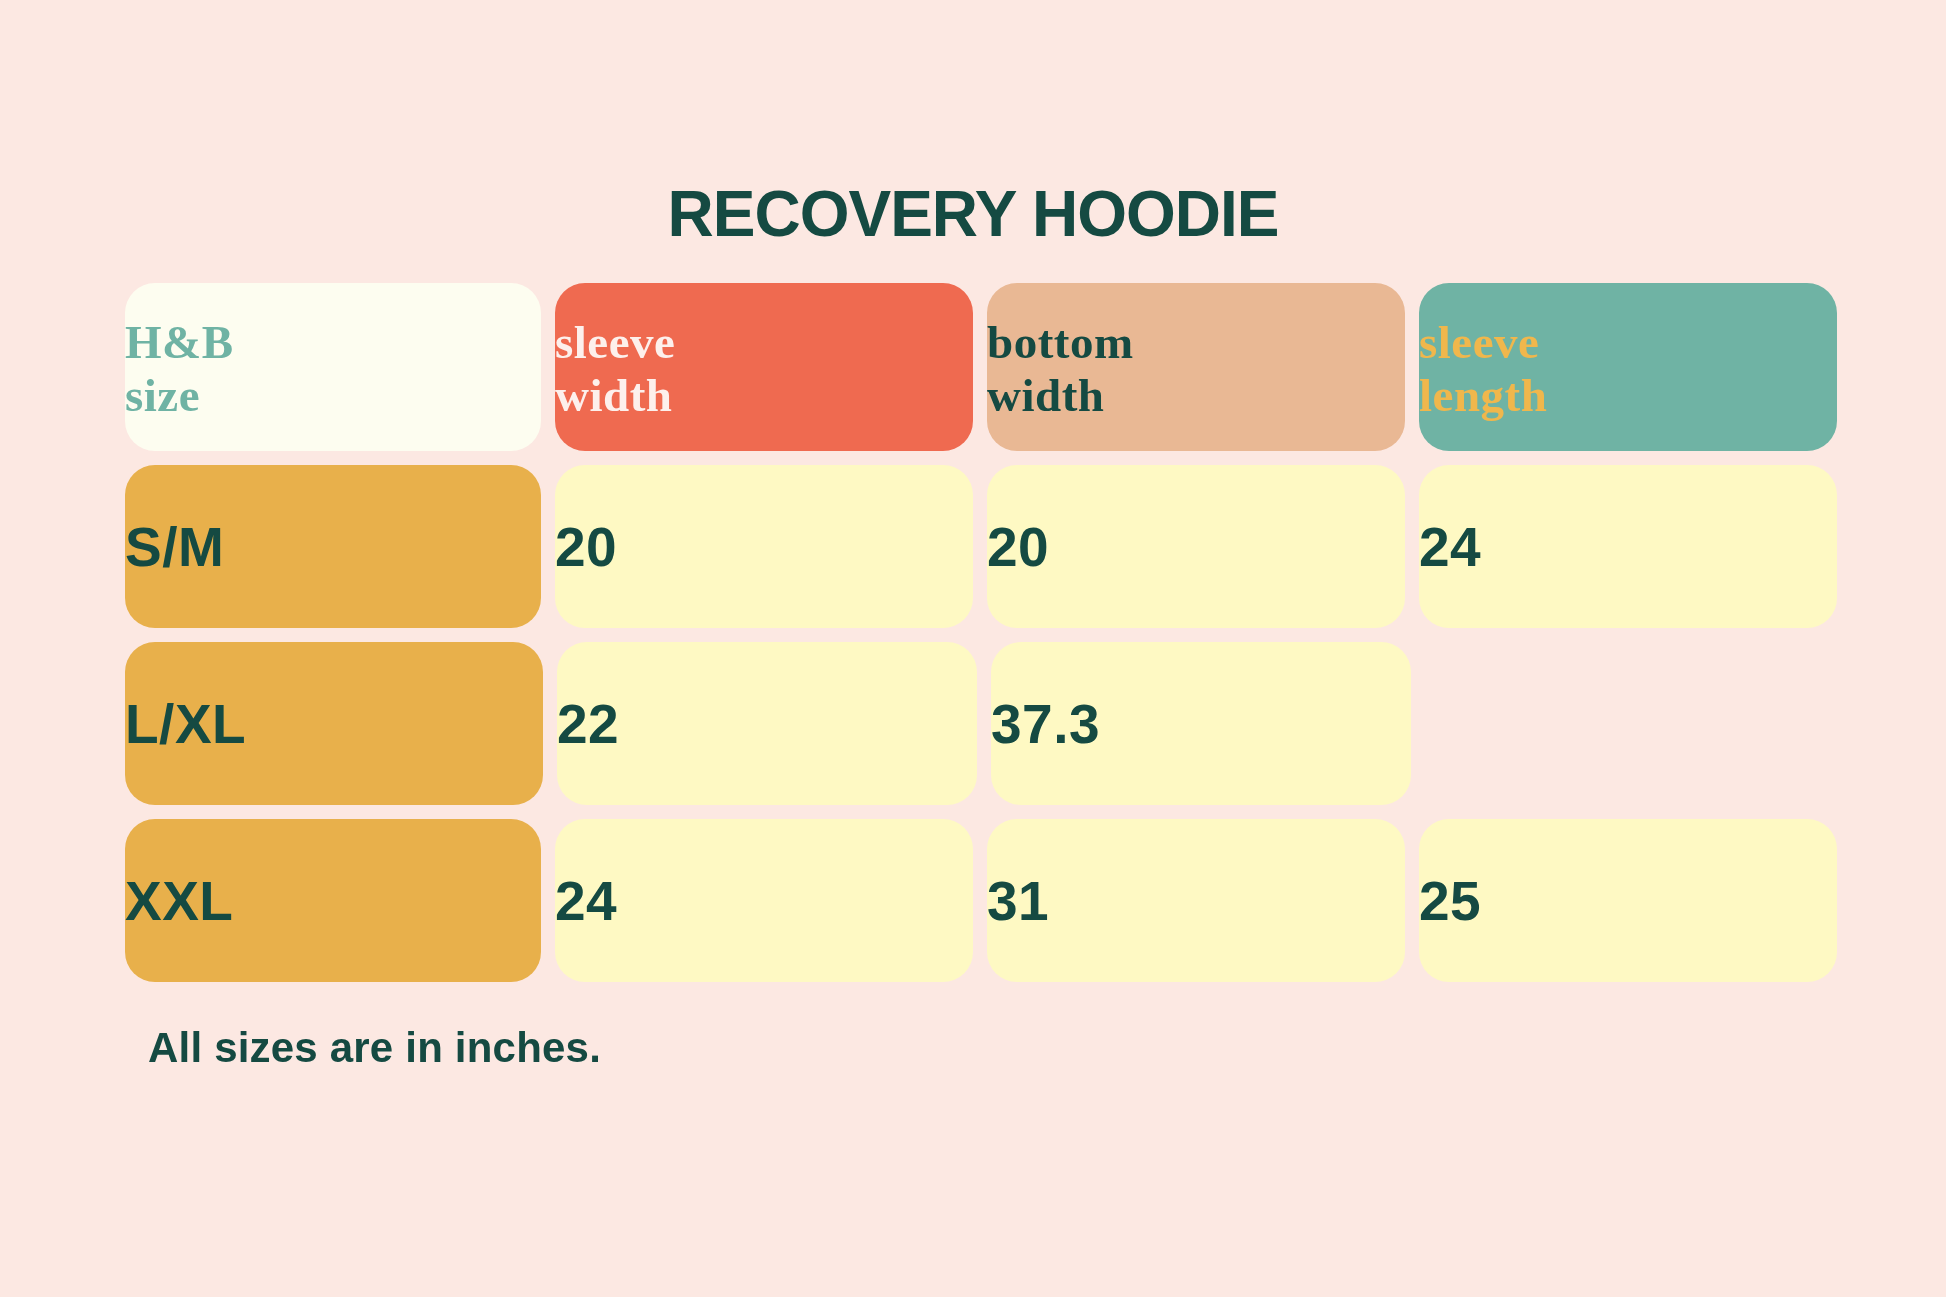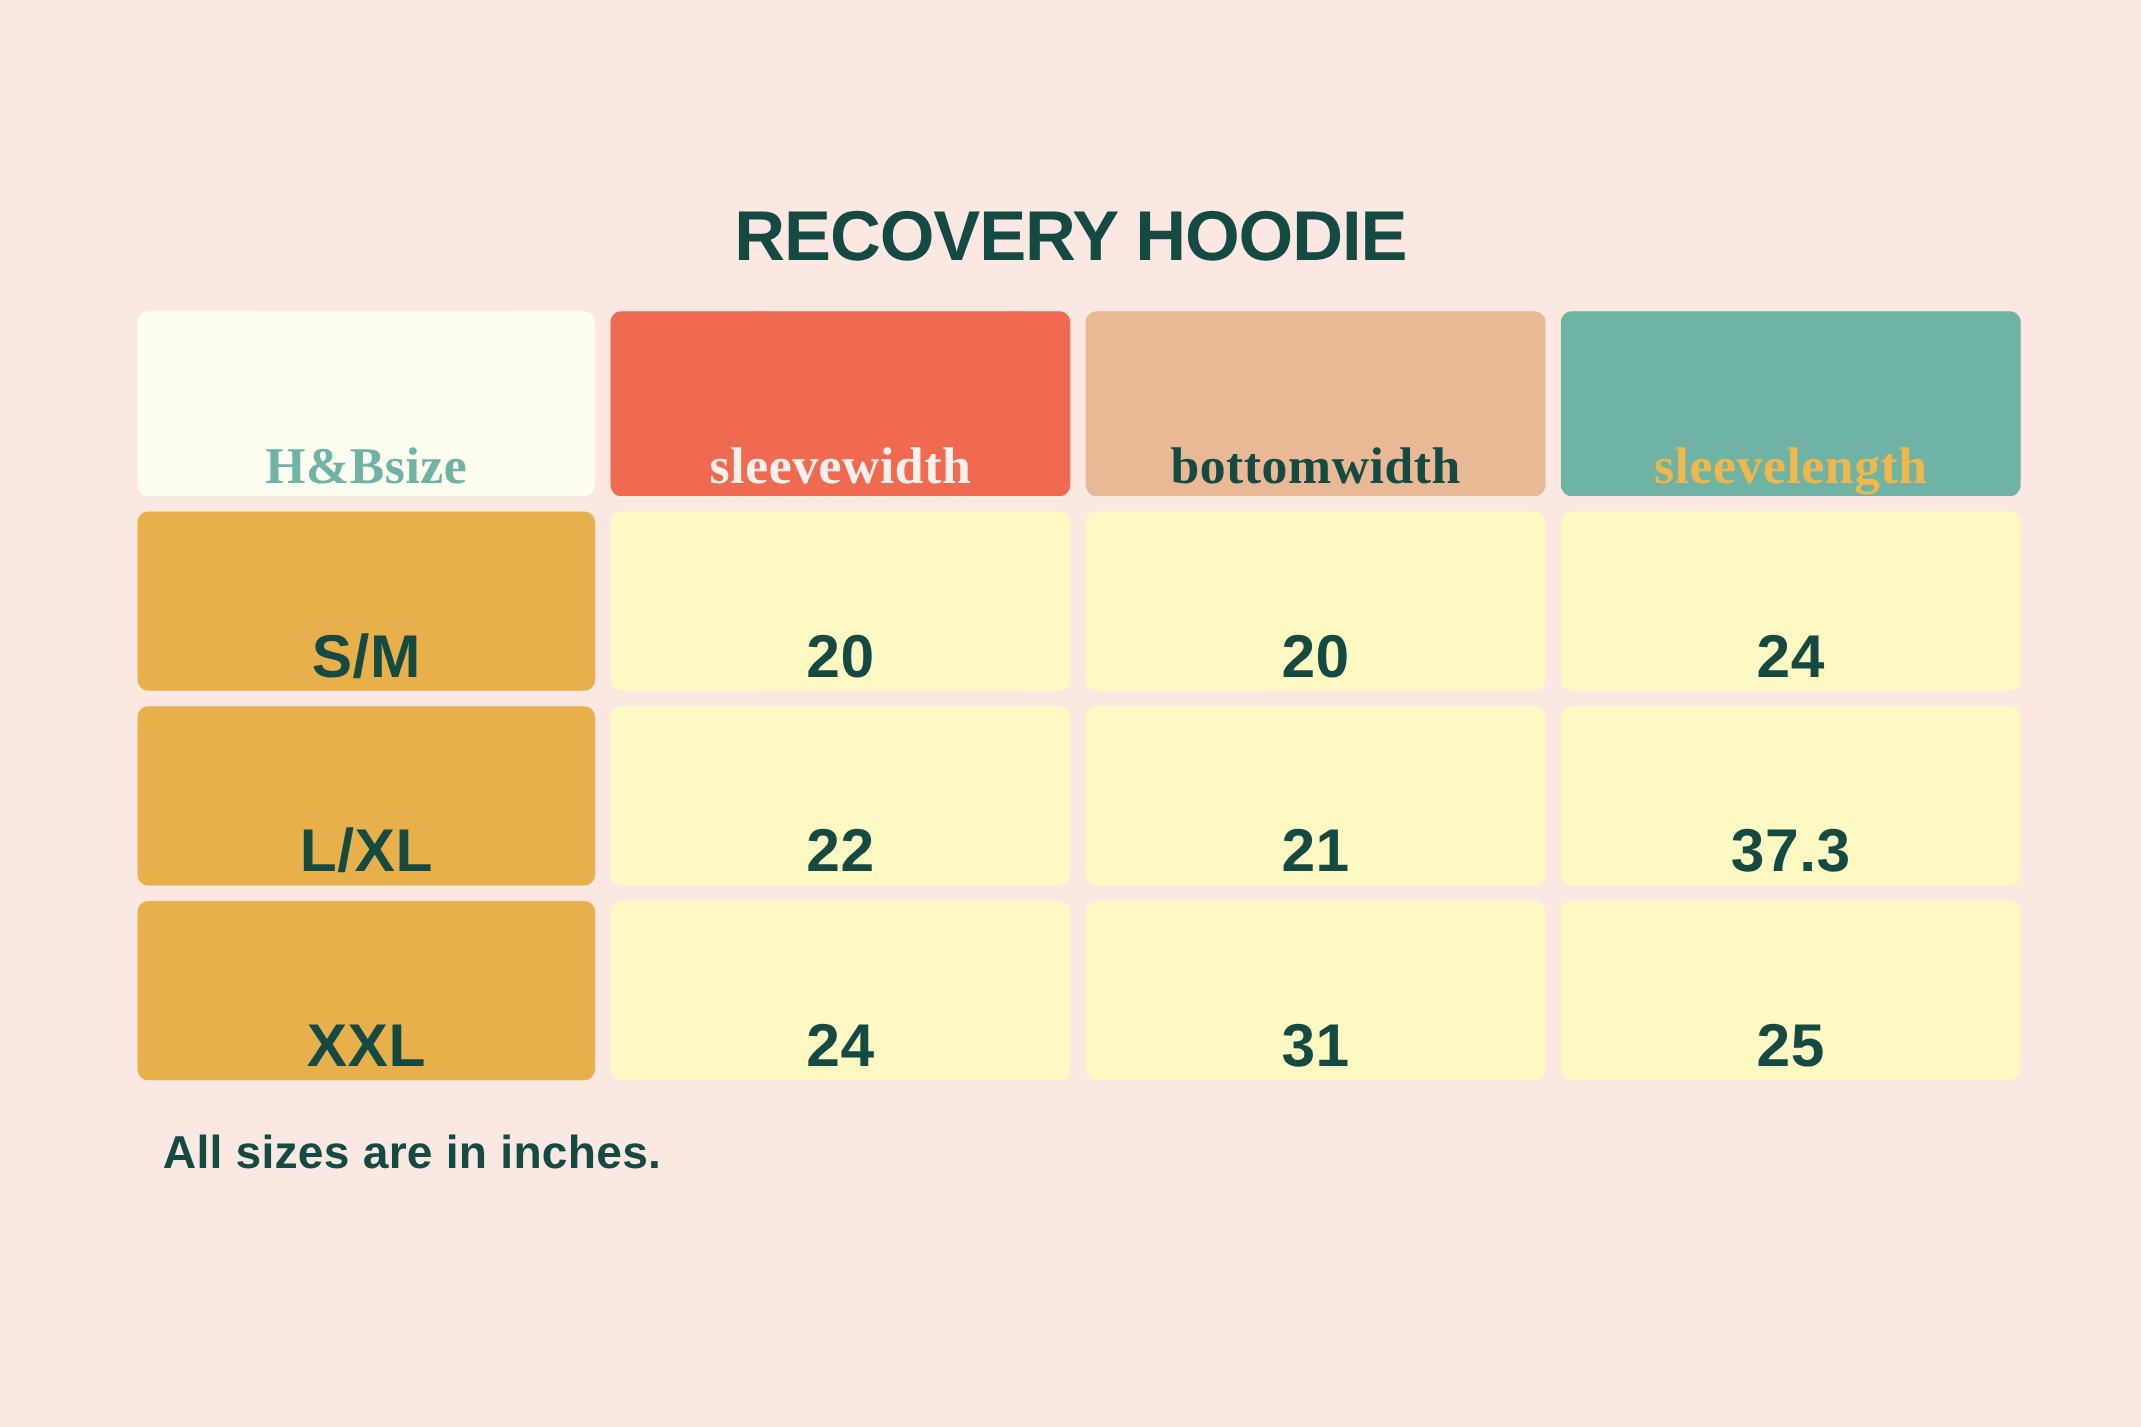--- a/index.html
+++ b/index.html
@@ -47,23 +47,24 @@
 
   .row {
     display: flex;
     gap: 14px;
     margin-bottom: 14px;
   }
   .row:last-child { margin-bottom: 0; }
 
   .cell {
     box-sizing: border-box;
-    border-radius: 10px;
+    border-radius: 30px;
     display: flex;
-    align-items: flex-end;
+    flex-direction: column;
+    align-items: flex-start;
     justify-content: center;
     text-align: center;
   }
 
   
   .col-size  { width: 418px; }
   .col-data  { width: 420px; }
 
   
   .header-row .cell {
@@ -174,23 +175,20 @@
     </div>
 
     <div class="row data-row">
       <div class="cell col-size size-cell">
         <div class="size-text">L/XL</div>
       </div>
       <div class="cell col-data value-cell">
         <div class="value-text">22</div>
       </div>
       <div class="cell col-data value-cell">
-        <div class="value-text">21</div>
-      </div>
-      <div class="cell col-data value-cell">
         <div class="value-text">37.3</div>
       </div>
     </div>
 
     <div class="row data-row">
       <div class="cell col-size size-cell">
         <div class="size-text">XXL</div>
       </div>
       <div class="cell col-data value-cell">
         <div class="value-text">24</div>

